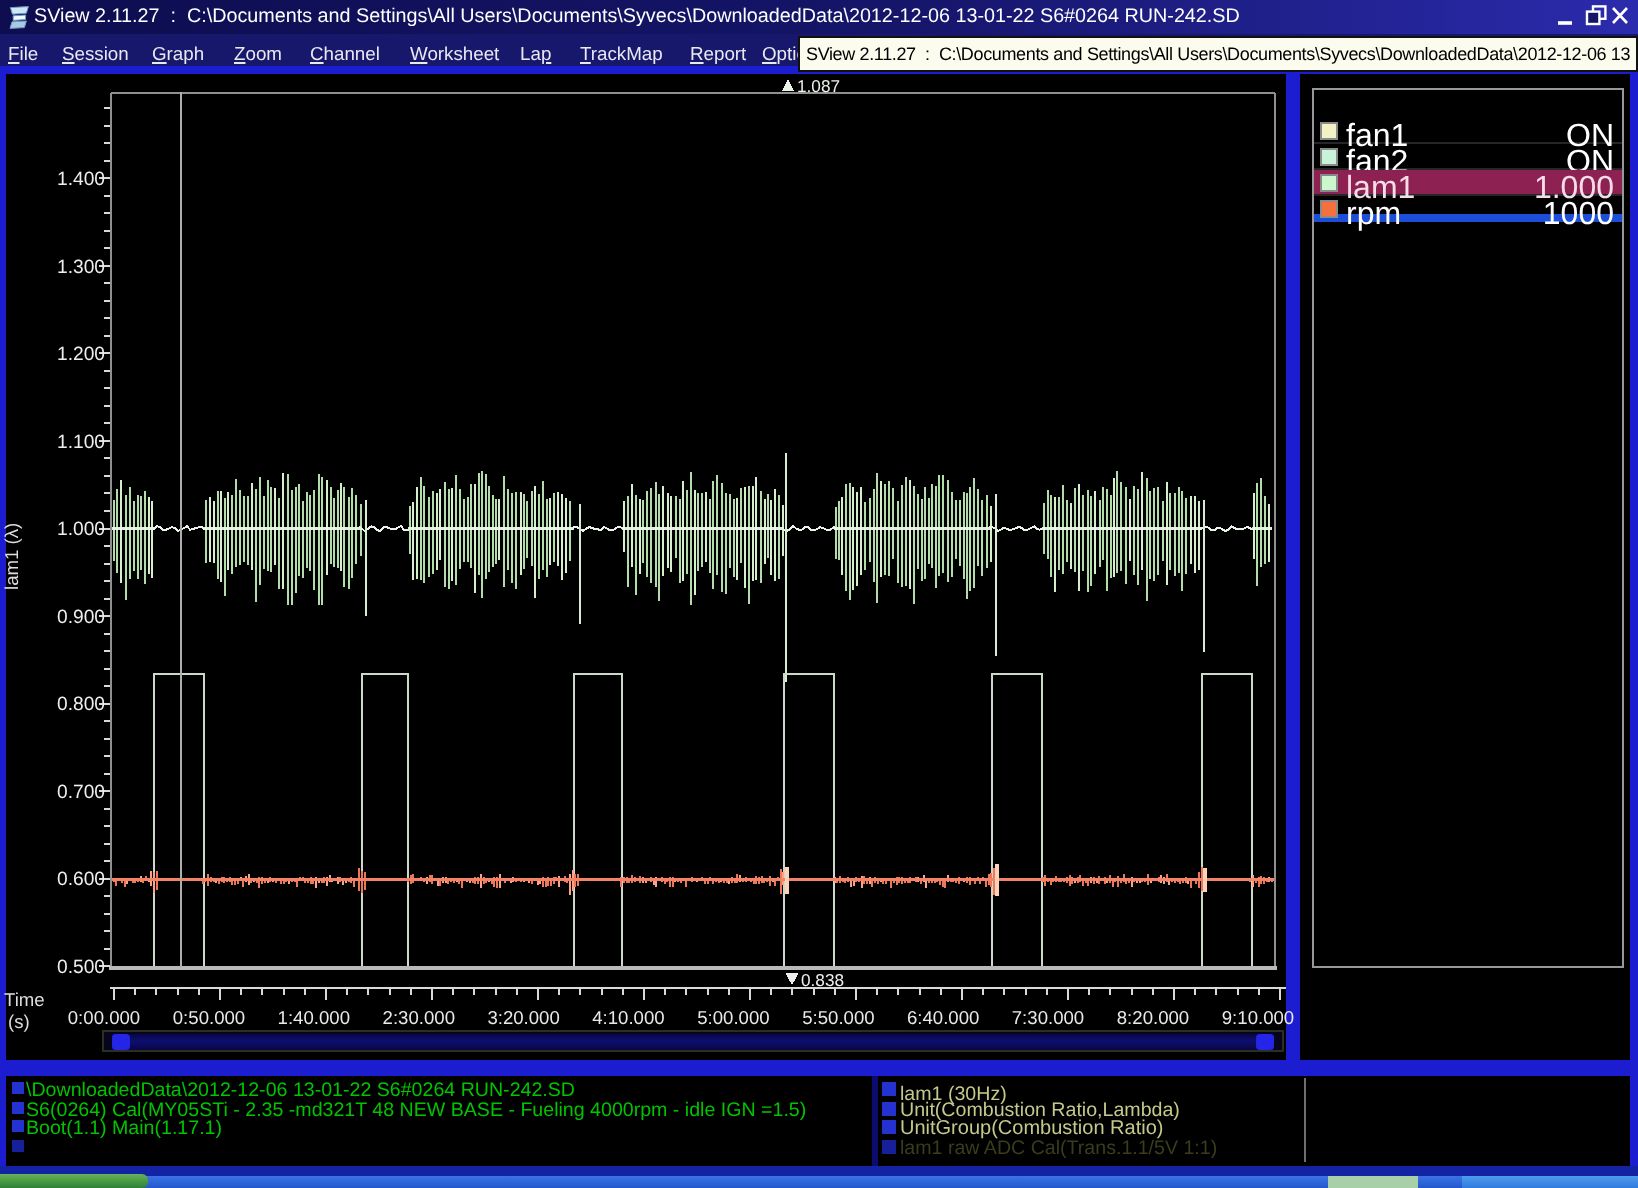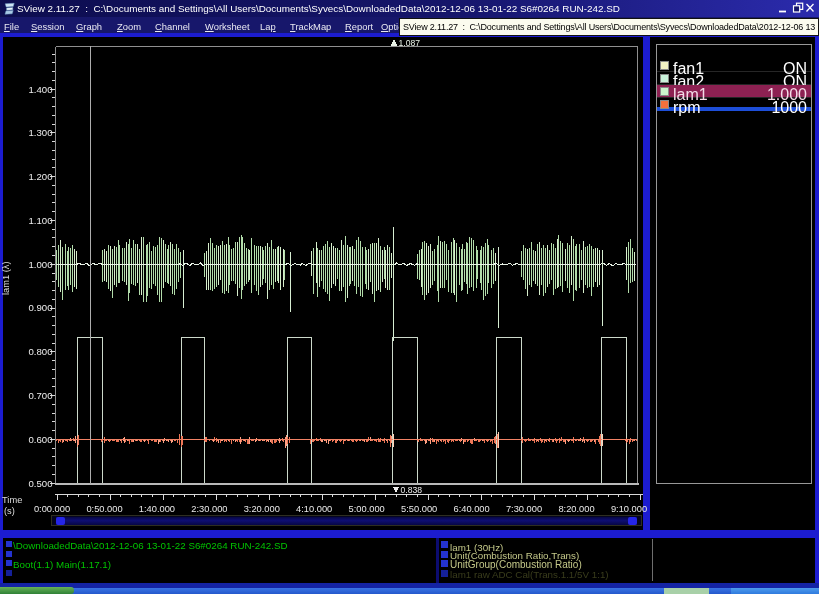--- a/index.html
+++ b/index.html
@@ -130,29 +130,30 @@
 <div class="abs" style="left:56px;top:516.5px;width:581px;height:8px;background:linear-gradient(180deg,#070744,#0e0e72 45%,#070744)"></div>
 <div class="abs" style="left:56px;top:516.5px;width:9px;height:8px;background:#2525e8;border-radius:2px"></div>
 <div class="abs" style="left:628px;top:516.5px;width:9px;height:8px;background:#2525e8;border-radius:2px"></div>
 
 <div class="abs" style="left:3px;top:538px;width:433px;height:45px;background:#000;overflow:hidden">
  <div class="abs" style="left:3px;top:3px;width:6px;height:6px;background:#2433cf"></div>
  <div class="abs" style="left:3px;top:12.5px;width:6px;height:6px;background:#2433cf"></div>
  <div class="abs" style="left:3px;top:22px;width:6px;height:6px;background:#2433cf"></div>
  <div class="abs" style="left:3px;top:31.5px;width:6px;height:6px;background:#15209a"></div>
  <div class="abs" style="left:10px;top:2px;color:#00c400;font-size:9.8px;white-space:nowrap">\DownloadedData\2012-12-06 13-01-22 S6#0264 RUN-242.SD</div>
+ <div class="abs" style="left:10px;top:11.5px;color:#00c400;font-size:9.8px;white-space:nowrap">S6(0264) Cal(MY05STi - 2.35 -md321T 48 NEW BASE - Fueling 4000rpm - idle IGN =1.5)</div>
  <div class="abs" style="left:10px;top:21px;color:#00c400;font-size:9.8px;white-space:nowrap">Boot(1.1) Main(1.17.1)</div>
 </div>
 <div class="abs" style="left:439px;top:538px;width:376px;height:45px;background:#000;overflow:hidden">
  <div class="abs" style="left:1.5px;top:3px;width:7px;height:7px;background:#2433cf"></div>
  <div class="abs" style="left:1.5px;top:12.5px;width:7px;height:7px;background:#2433cf"></div>
  <div class="abs" style="left:1.5px;top:22px;width:7px;height:7px;background:#2433cf"></div>
  <div class="abs" style="left:1.5px;top:31.5px;width:7px;height:7px;background:#15209a"></div>
  <div class="abs" style="left:11px;top:4px;color:#c5c98a;font-size:9.8px;white-space:nowrap">lam1 (30Hz)</div>
- <div class="abs" style="left:11px;top:11.5px;color:#c5c98a;font-size:9.8px;white-space:nowrap">Unit(Combustion Ratio,Trans)</div>
+ <div class="abs" style="left:11px;top:11.5px;color:#c5c98a;font-size:9.8px;white-space:nowrap">Unit(Combustion Ratio,Lambda)</div>
  <div class="abs" style="left:11px;top:21px;color:#c5c98a;font-size:10px;white-space:nowrap">UnitGroup(Combustion Ratio)</div>
  <div class="abs" style="left:11px;top:30.5px;color:#3a3d1c;font-size:9.8px;white-space:nowrap">lam1 raw ADC Cal(Trans.1.1/5V 1:1)</div>
  <div class="abs" style="left:213px;top:1px;width:1px;height:42px;background:#6e6e6e"></div>
 </div>
 
 <div class="abs" style="left:436px;top:538px;width:3px;height:45px;background:#0c0c70"></div>
 
 <div class="abs" style="left:0;top:583px;width:819px;height:5px;background:#1423a4"></div>
 
 <div class="abs" style="left:0;top:588px;width:819px;height:6px;background:linear-gradient(180deg,#3a74e4,#2458cc)"></div>

